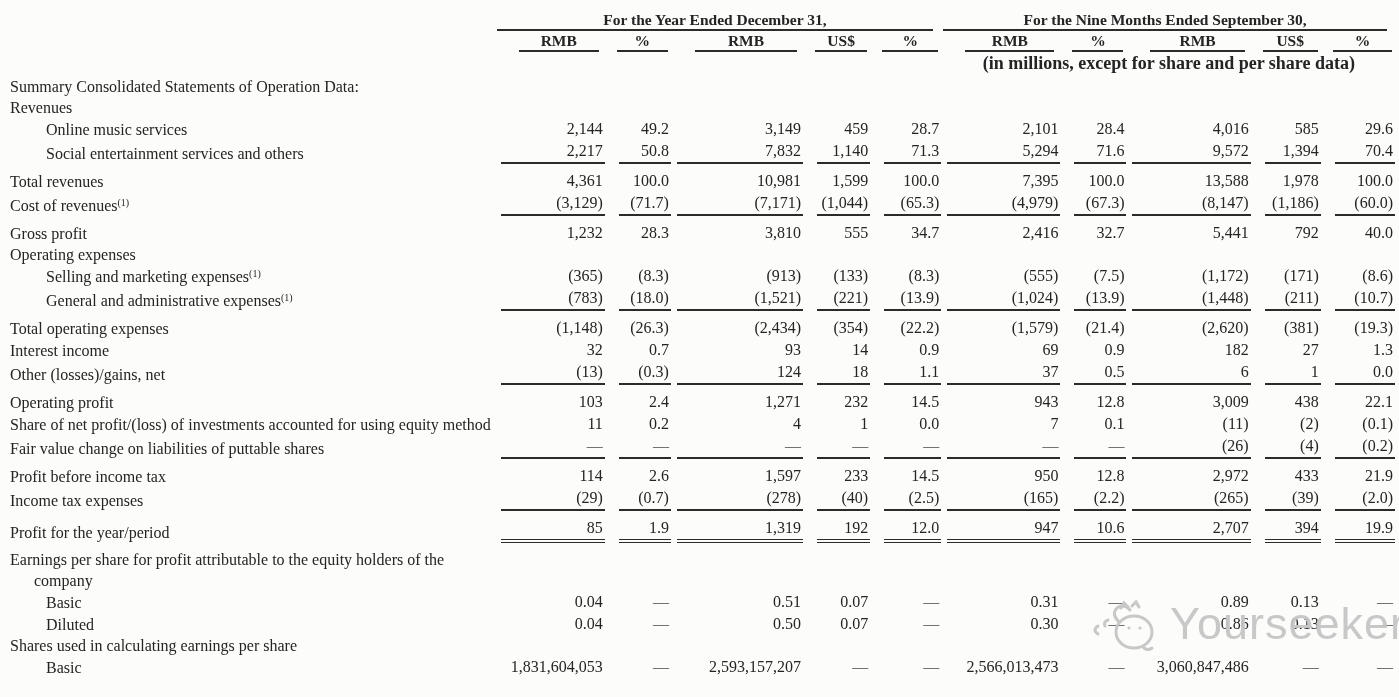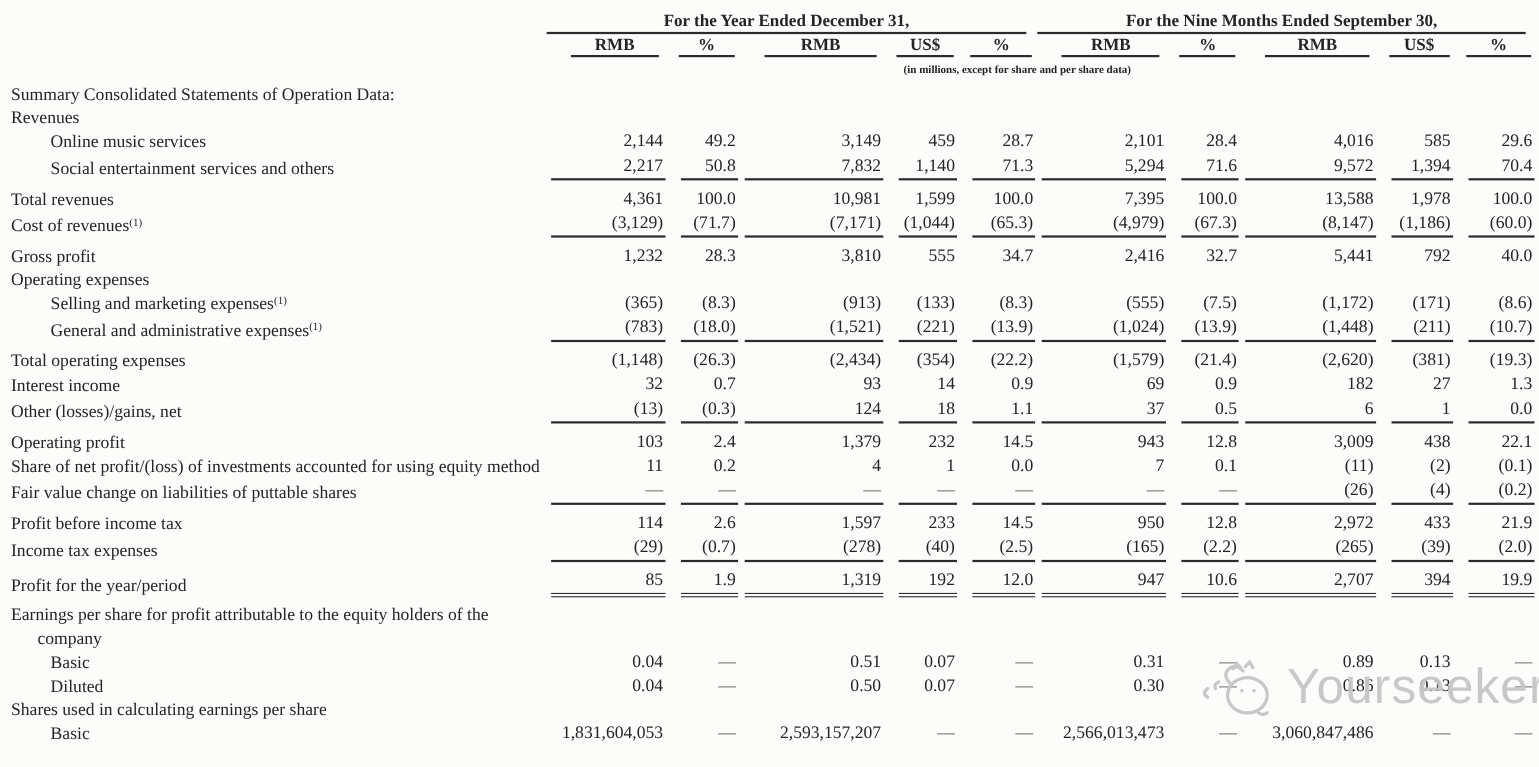--- a/index.html
+++ b/index.html
@@ -19,21 +19,21 @@
     font-size: 16px;
     line-height: 21px;
   }
   th, td { padding: 0; vertical-align: bottom; font-weight: normal; text-align: left; }
   thead th { font-weight: bold; font-size: 15.5px; line-height: 19px; }
   .hv { border-bottom: 2px solid #2b2b2b; padding-bottom: 0; text-align: center; }
   .hr1 .hv { margin: 0 8px 0 2px; }
   .hr2 .hv { margin: 0 10px 0 4px; }
   .hr3 th.wide .hv { margin: 0 6px 0 24px; }
   .hr3 th.narrow .hv { margin: 0 3px 0 12px; }
-  .note-cell { text-align: center; padding: 2px 40px 3px 0; font-size: 10px; }
+  .note-cell { text-align: right; padding: 2px 40px 3px 0; font-size: 18px; }
   
   td.lbl { padding-left: 8px; margin-left: 12px; }
   td.lbl.ind2 { padding-left: 44px; }
   td.lbl.wrap { padding-left: 32px; text-indent: -24px; }
   td.num { text-align: right; }
   td.num .v { padding: 0 2px 1px 0; min-height: 20px; }
   td.num.wide .v { margin-left: 6px; }
   td.num.narrow .v { margin-left: 14px; }
   tr.rule-single td.num .v { border-bottom: 2px solid #2b2b2b; }
   tr.rule-double td.num .v { border-bottom: 4px double #2b2b2b; }
@@ -550,21 +550,21 @@
       </tr>
       <tr class="b gap">
         <td class="lbl">Operating profit</td>
         <td class="num wide">
           <div class="v">103</div>
         </td>
         <td class="num narrow">
           <div class="v">2.4</div>
         </td>
         <td class="num wide">
-          <div class="v">1,379</div>
+          <div class="v">1,271</div>
         </td>
         <td class="num narrow">
           <div class="v">232</div>
         </td>
         <td class="num narrow">
           <div class="v">14.5</div>
         </td>
         <td class="num wide">
           <div class="v">943</div>
         </td>

